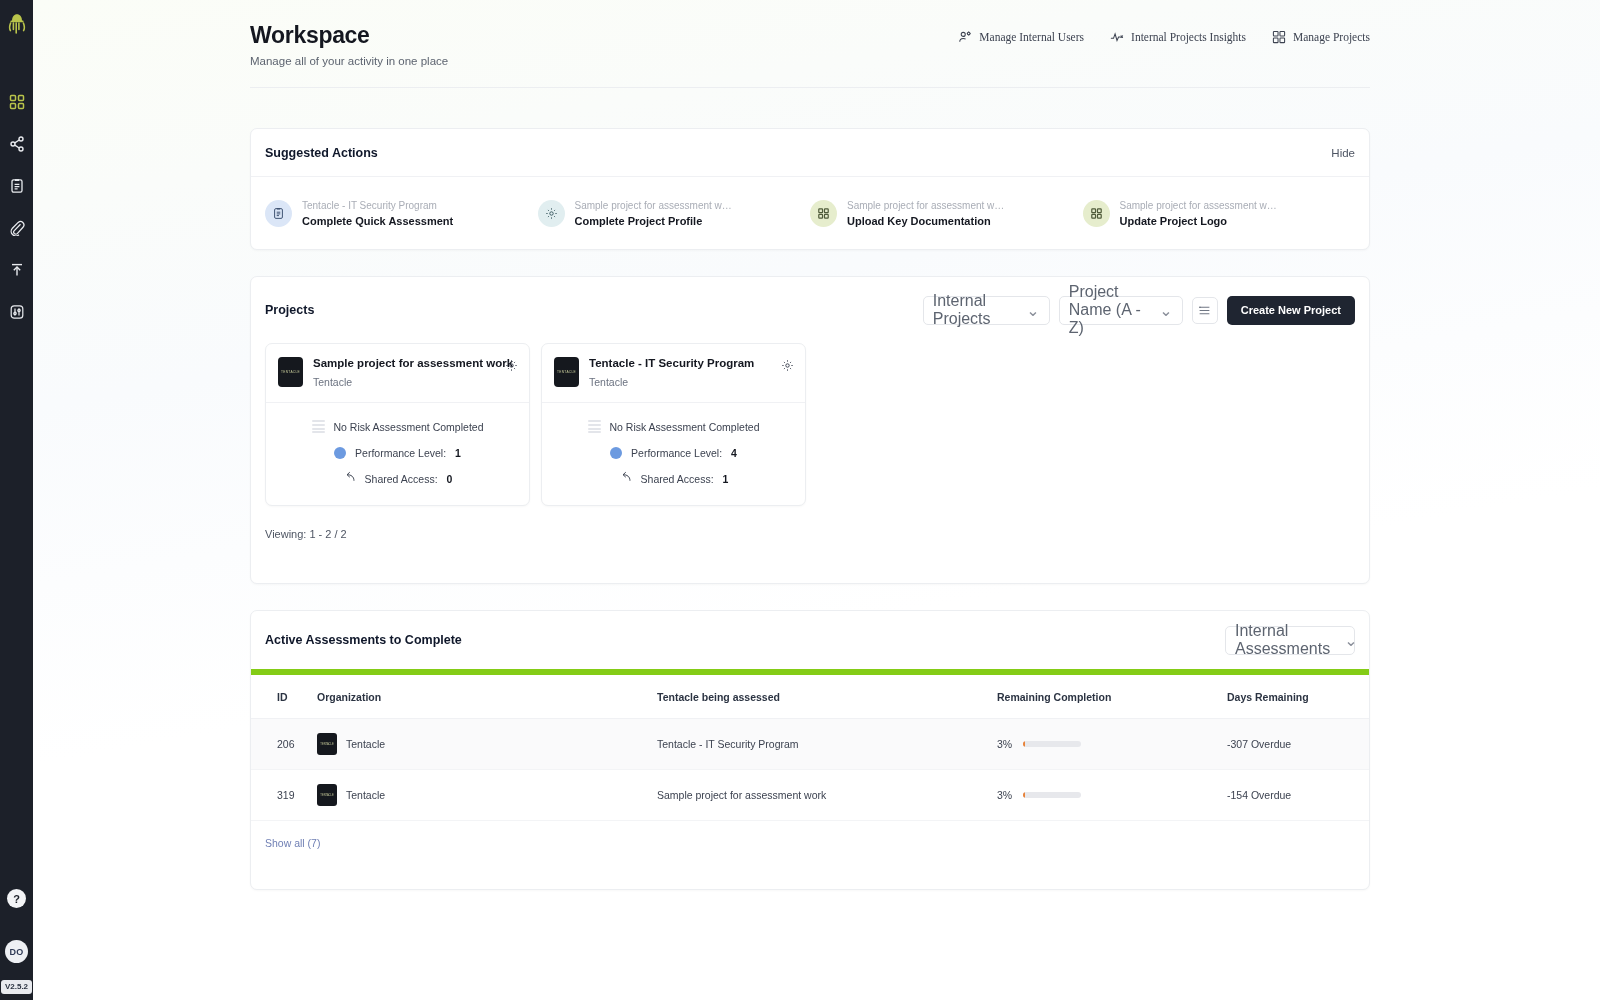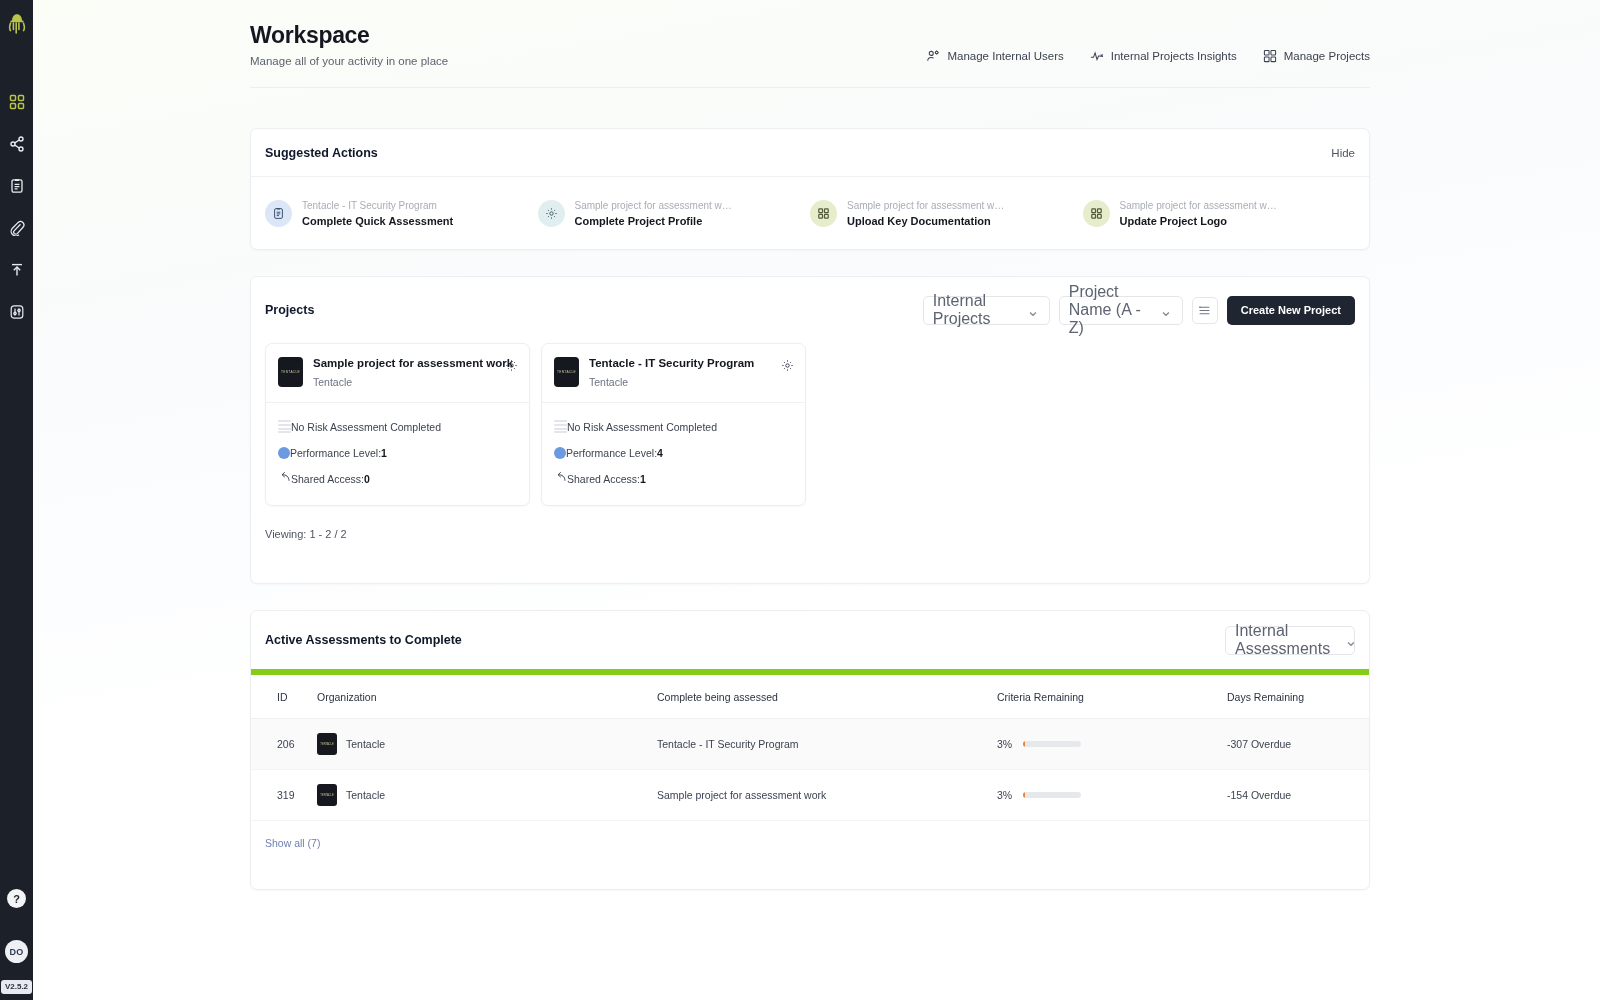--- a/index.html
+++ b/index.html
@@ -58,21 +58,21 @@
 
   .page-head {
     position: absolute; left: 217px; top: 22px; width: 1120px;
     display: flex; align-items: flex-start; justify-content: space-between;
     padding-bottom: 20px;
     border-bottom: 1px solid #eceef1;
   }
   .page-title { font-size: 23px; font-weight: bold; color: #141720; letter-spacing: -0.3px; }
   .page-sub { font-size: 11.5px; color: #5d6470; margin-top: 6px; }
 
-  .head-nav { display: flex; align-items: center; gap: 26px; margin-top: 27px; }
+  .head-nav { display: flex; align-items: center; gap: 26px; margin-top: 8px; font-family: Liberation Serif, serif; }
   .head-nav-item {
     display: flex; align-items: center; gap: 7px;
     font-size: 11.5px; color: #3c4250; font-weight: normal;
     cursor: pointer;
   }
   .head-nav-item svg { display:block; }
 
   
   .card {
     position: absolute;
@@ -134,33 +134,33 @@
   .pc-logo {
     width: 25px; height: 30px; border-radius: 4px; background: #15181e;
     display: flex; align-items: center; justify-content: center; flex: 0 0 25px;
   }
   .pc-logo-txt { font-size: 3.2px; color: #c8cc9b; letter-spacing: .3px; white-space: nowrap; }
   .pc-name { font-size: 11.5px; font-weight: bold; color: #141720; line-height: 1.2; }
   .pc-org { font-size: 10.5px; color: #6b7280; margin-top: 5px; }
   .pc-gear { position: absolute; right: 11px; top: 14px; cursor: pointer; }
   .pc-divider { height: 1px; background: #f0f1f4; }
   .pc-rows { padding: 11px 12px 13px 12px; }
-  .pc-row { display: flex; align-items: center; height: 26px; font-size: 10.5px; color: #3c4250; }
+  .pc-row { display: flex; align-items: center; gap: 9px; height: 26px; font-size: 10.5px; color: #3c4250; justify-content: center; }
   .stripes { width: 13px; height: 13px; display:flex; flex-direction: column; justify-content: space-between; }
   .stripes i { display:block; height: 2px; background: #e3e5ea; border-radius: 1px; }
   .blue-dot { width: 12px; height: 12px; border-radius: 50%; background: #6c9ae0; }
   .pc-row b { font-weight: bold; color: #141720; }
   .viewing { padding: 22px 0 0 14px; font-size: 11px; color: #4e5563; }
 
   
   #assessments { left: 217px; top: 610px; width: 1120px; height: 280px; }
   .as-head { height: 64px; display: flex; align-items: center; justify-content: space-between; padding: 0 14px; border-bottom: 6px solid #84cc16; }
   table { width: 100%; border-collapse: collapse; }
   thead th {
-    text-align: left; font-size: 10.5px; font-weight: normal; color: #2b3342;
+    text-align: left; font-size: 10.5px; font-weight: bold; color: #2b3342;
     padding: 16px 0 15px 0;
     border-bottom: 1px solid #f0f1f4;
   }
   tbody td { font-size: 10.5px; color: #3c4250; padding: 14px 0; border-bottom: 1px solid #f3f4f6; margin-top: 47px; }
   tbody tr.alt { background: #fafafb; }
   .col-id { width: 66px; padding-left: 26px !important; }
   .col-org { width: 340px; }
   .col-proj { width: 340px; }
   .col-crit { width: 230px; }
   .col-days { width: auto; }
@@ -480,22 +480,22 @@
           <span>Internal Assessments</span>
           <span class="chev">⌄</span>
         </div>
       </div>
 
       <table>
         <thead>
           <tr>
             <th class="col-id">ID</th>
             <th class="col-org">Organization</th>
-            <th class="col-proj">Complete being assessed</th>
-            <th class="col-crit">Criteria Remaining</th>
+            <th class="col-proj">Tentacle being assessed</th>
+            <th class="col-crit">Remaining Completion</th>
             <th class="col-days">Days Remaining</th>
           </tr>
         </thead>
         <tbody>
           <tr class="alt">
             <td class="col-id">206</td>
             <td class="col-org">
               <span class="org-cell">
                 <span class="org-logo">
                   <span class="org-logo-txt">TENTACLE</span>

